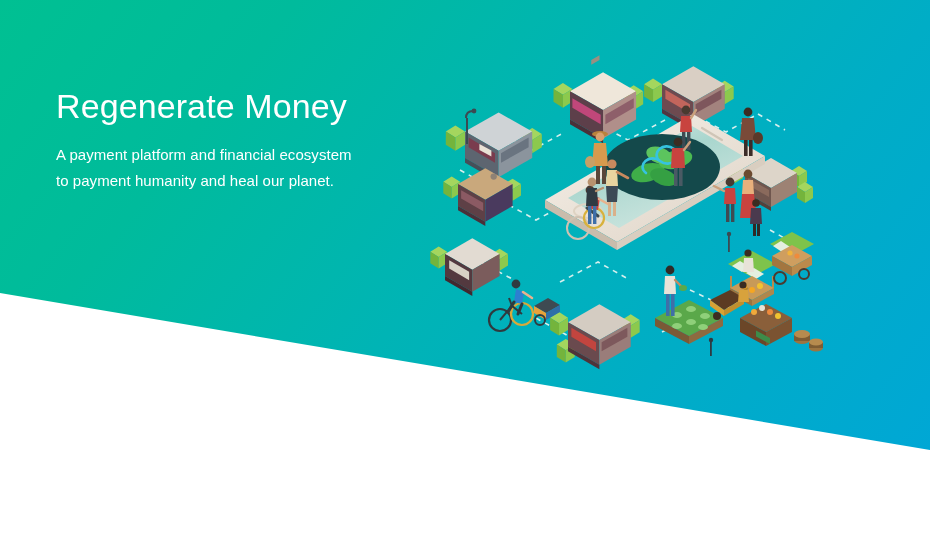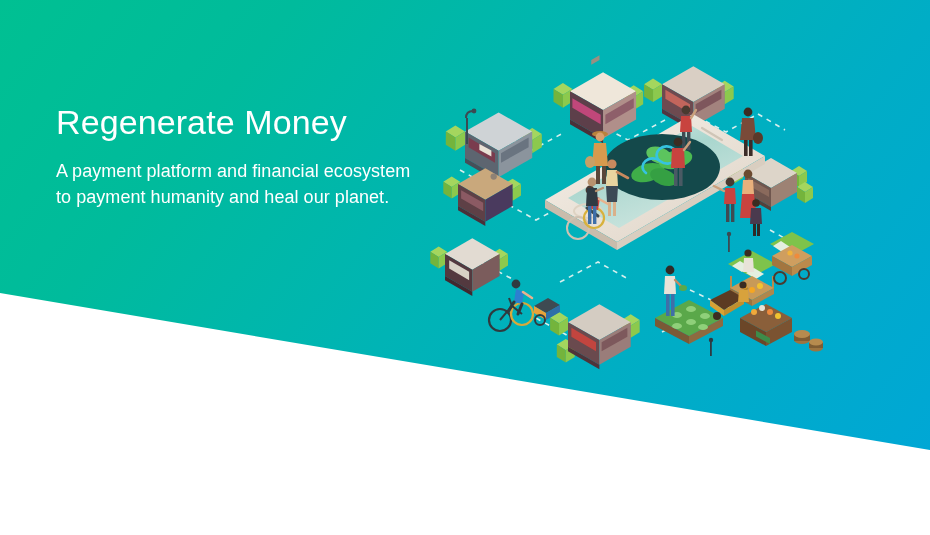--- a/index.html
+++ b/index.html
@@ -14,27 +14,27 @@
 
   
   .gradient-band {
     position:absolute; left:0; top:0; width:930px; height:535px;
     background:linear-gradient(128deg, #00c092 0%, #00bb9c 22%, #00b4b5 48%, #00adc6 70%, #00a6d8 100%);
     -webkit-clip-path: polygon(0 0, 930px 0, 930px 450px, 0 293px);
     clip-path: polygon(0 0, 930px 0, 930px 450px, 0 293px);
   }
 
   
-  .copy { position:absolute; left:56px; top:104px; width:420px; }
+  .copy { position:absolute; left:56px; top:88px; width:420px; }
   .headline {
     font-size:34px; font-weight:normal; color:#ffffff;
     letter-spacing:0.1px; line-height:1.1; white-space:nowrap;
   }
   .subhead {
-    margin-top:17px; font-size:18px; color:#ffffff;
+    margin-top:17px; font-size:15px; color:#ffffff;
     line-height:26px; letter-spacing:0.05px; max-width:400px;
   }
 
   
   .illustration { position:absolute; left:440px; top:50px; width:430px; height:320px; }
   .illustration svg { display:block; width:430px; height:320px; overflow:visible; }
 </style>
 </head>
 <body>
 

